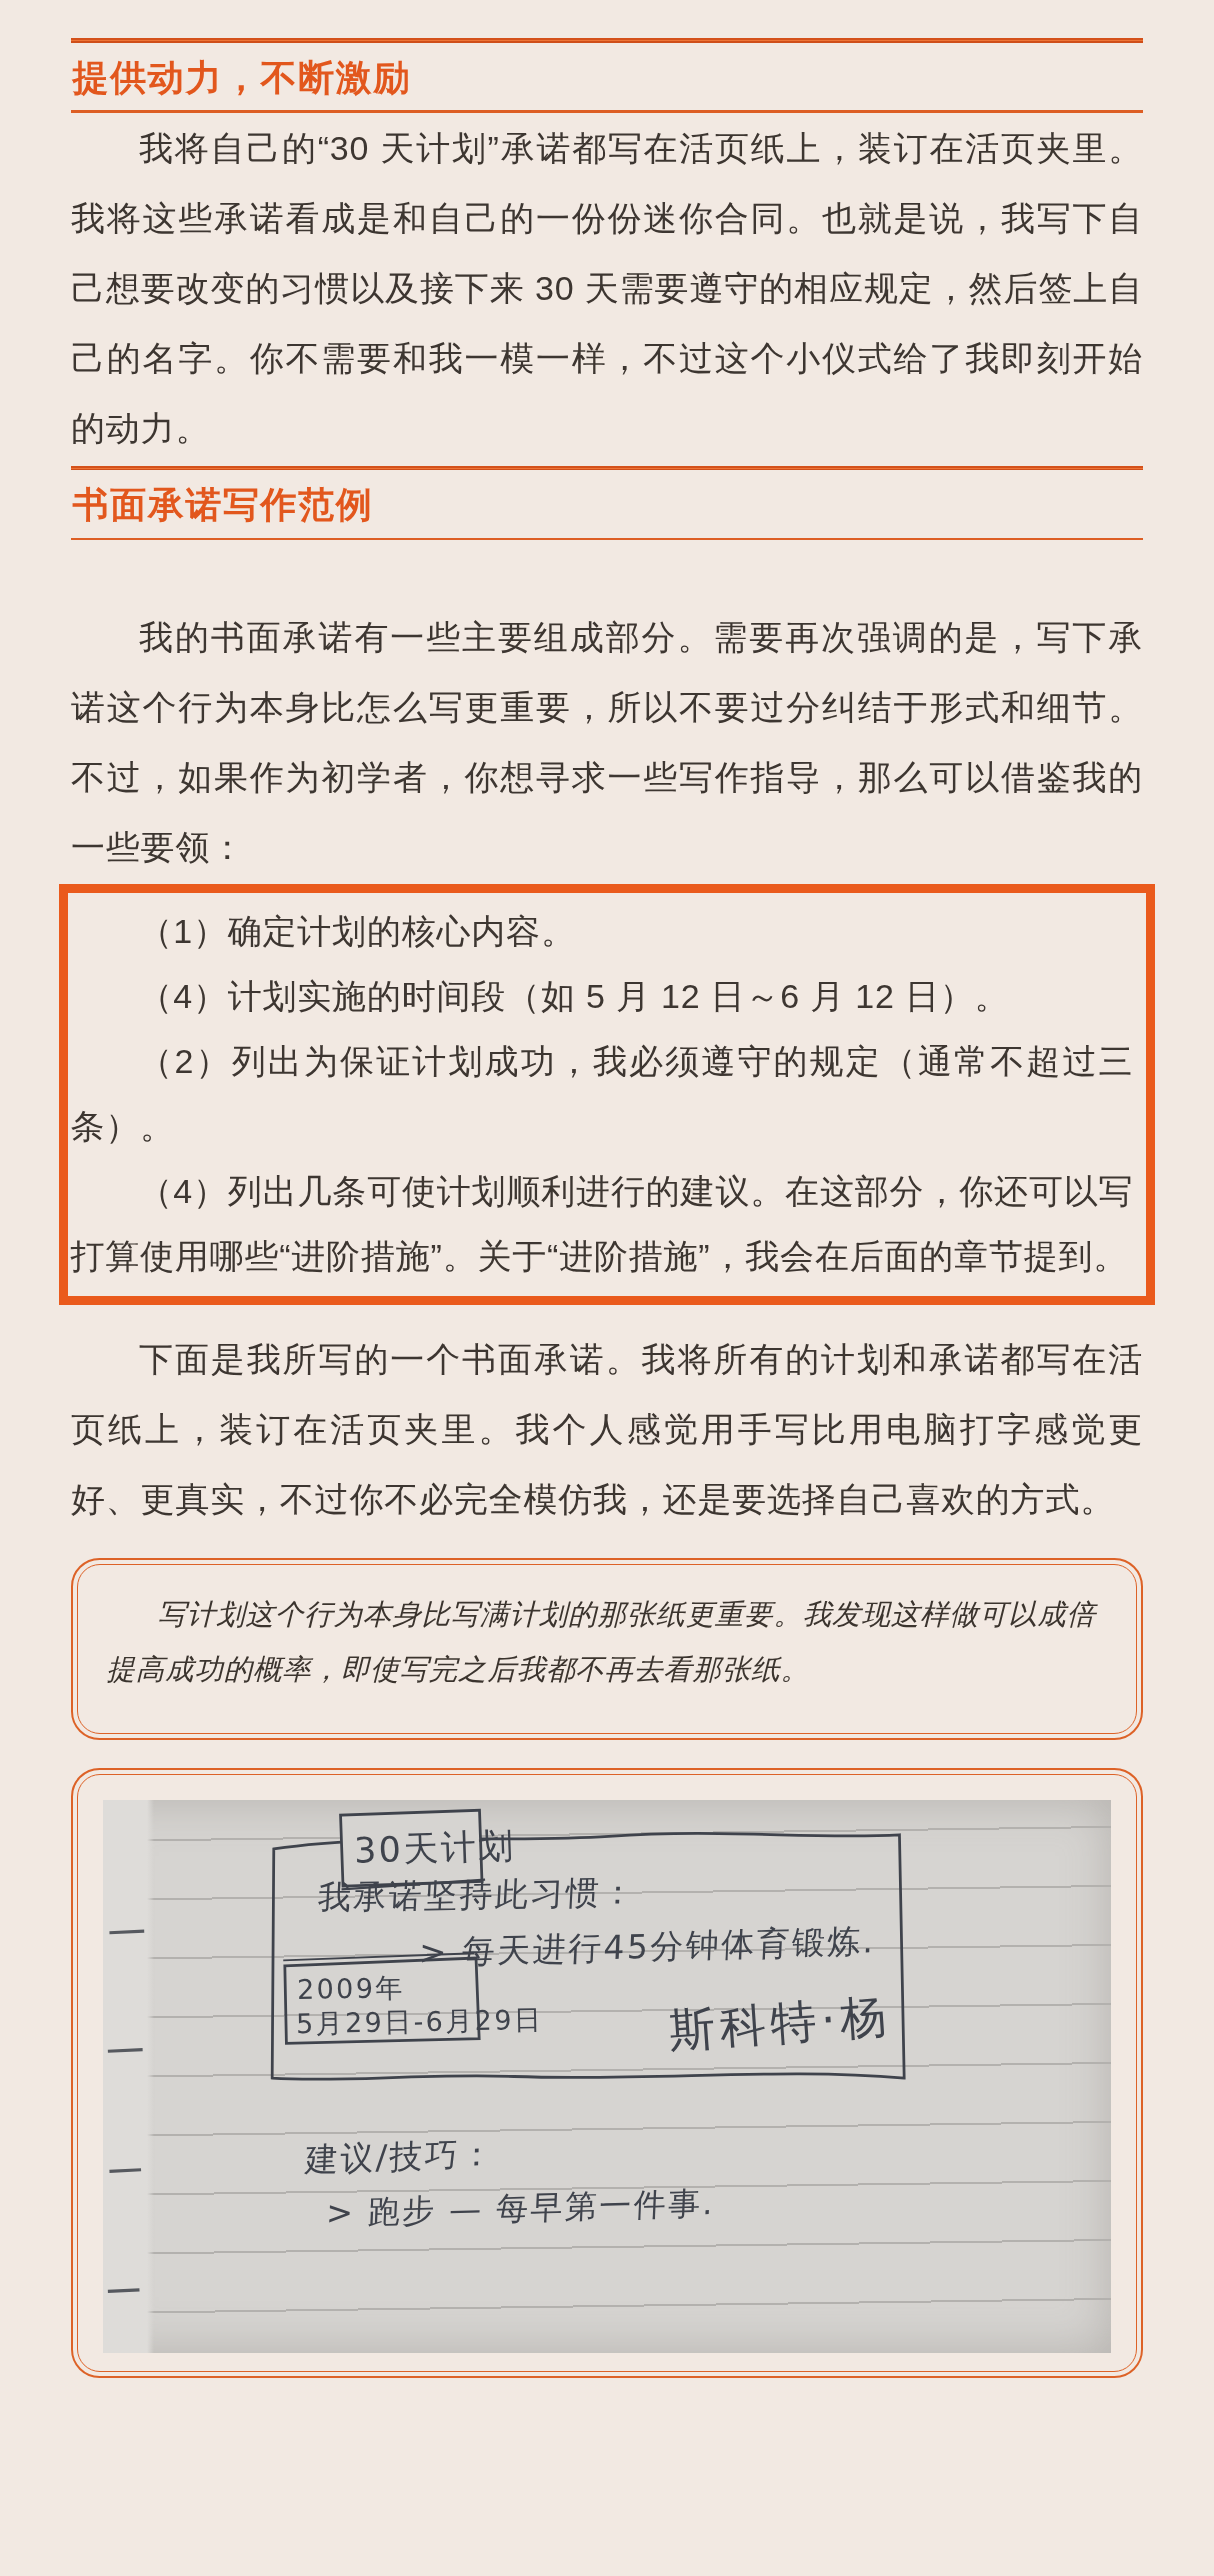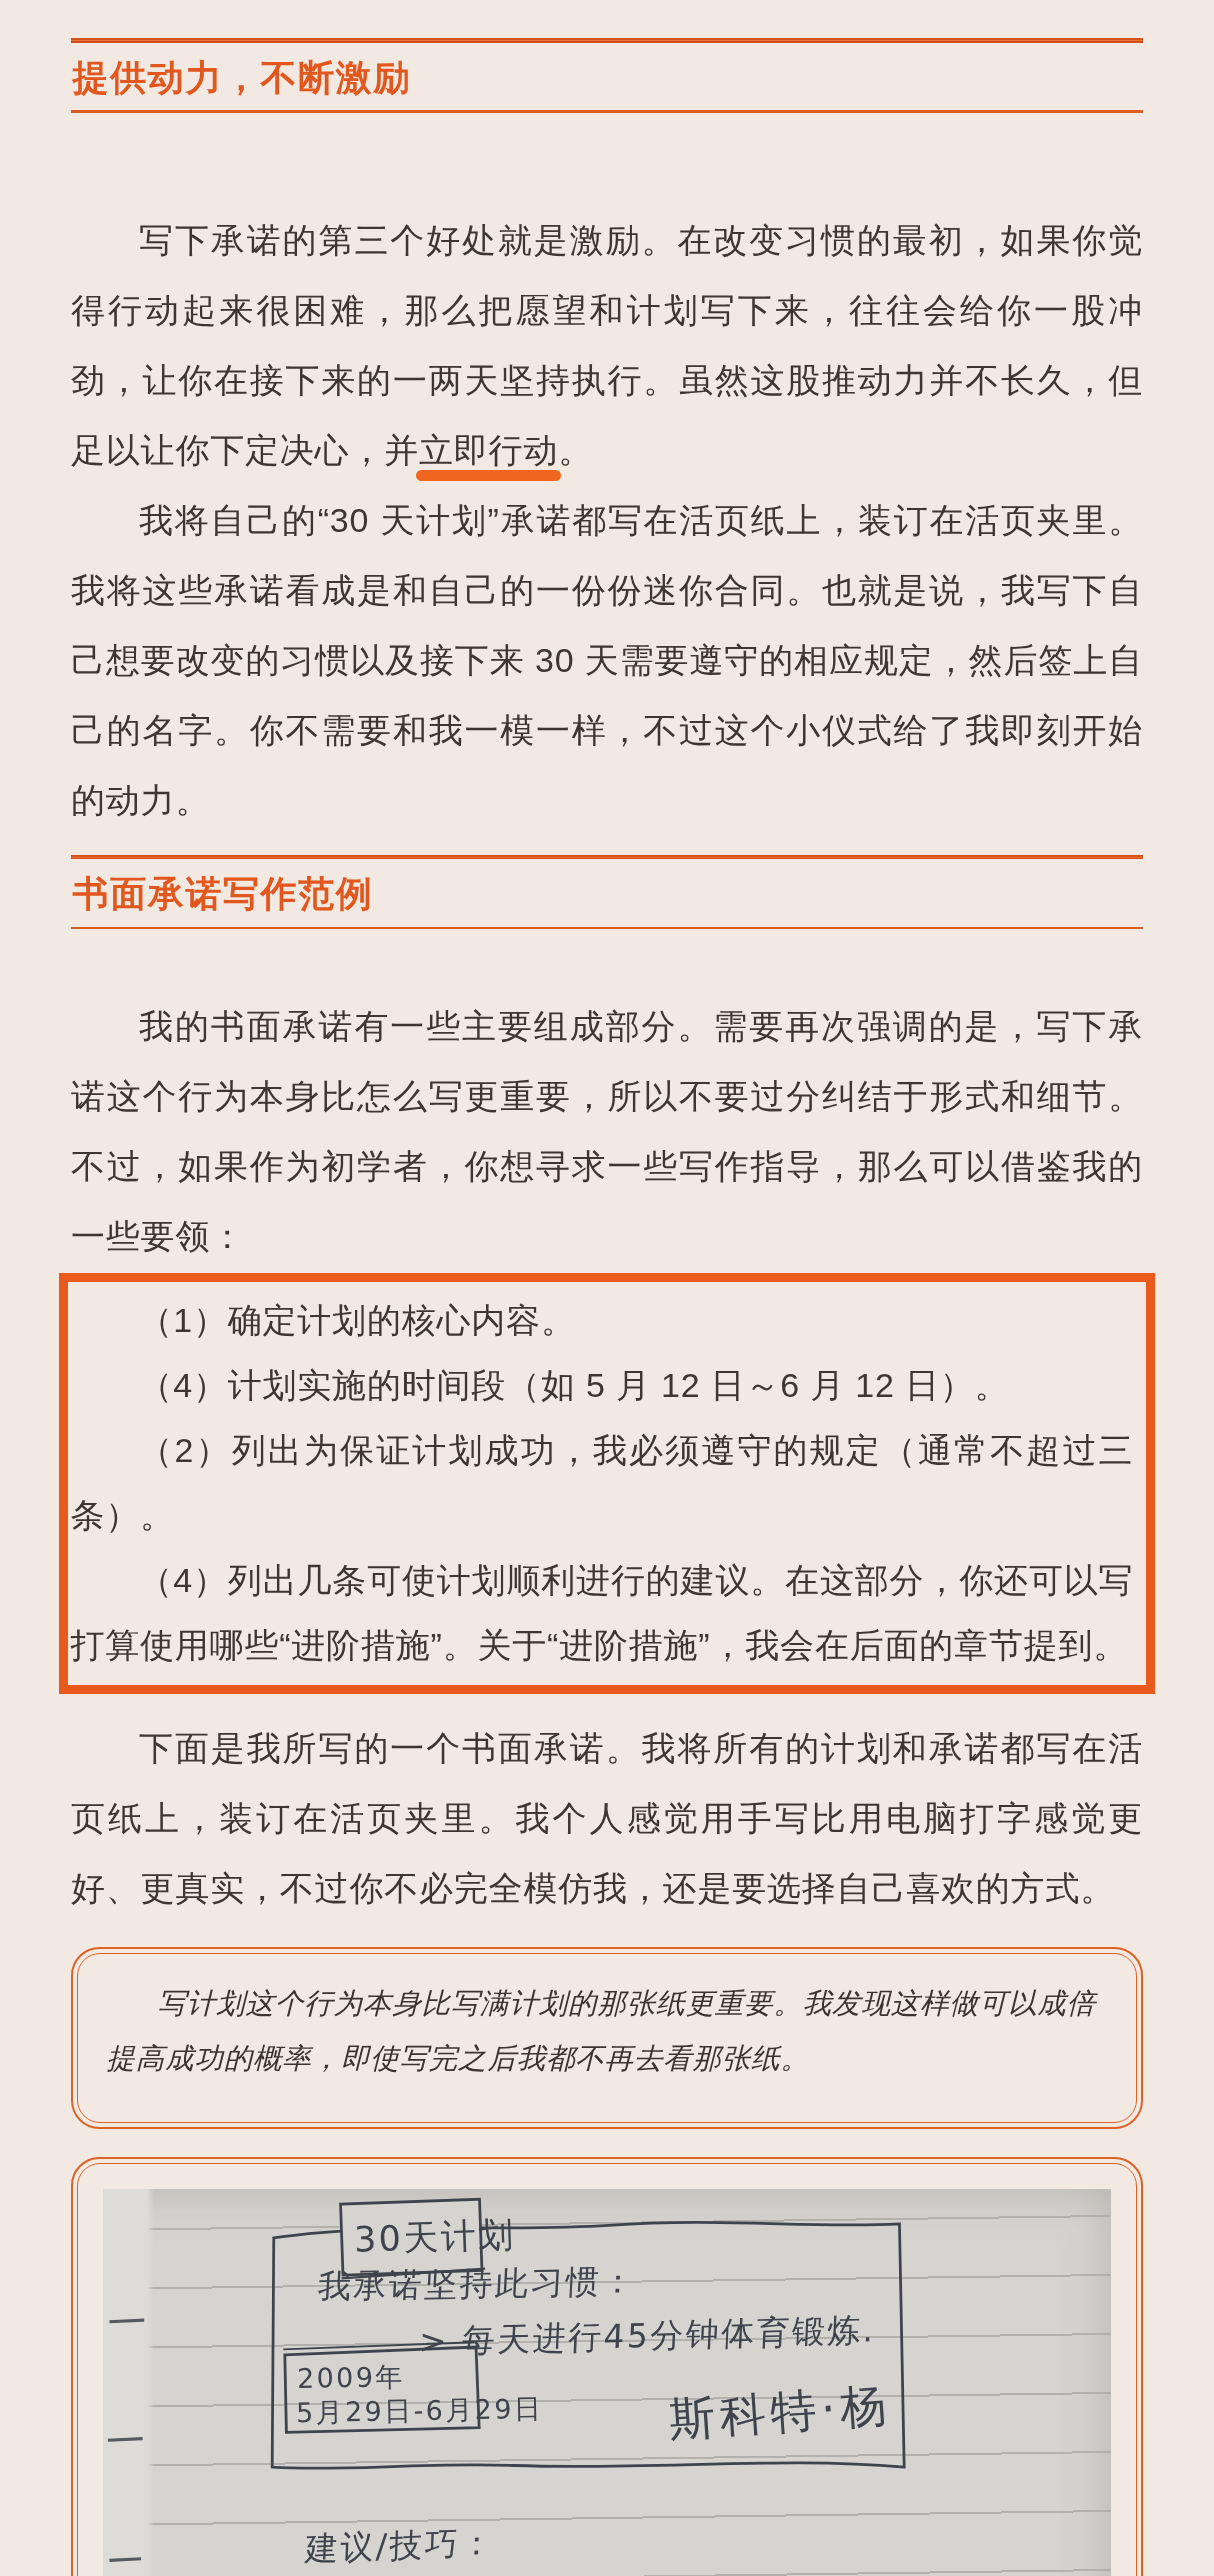--- a/index.html
+++ b/index.html
@@ -12,21 +12,21 @@
   }
   .content{margin:0 71px;padding-top:38px;}
 
   
   .rule-thick{height:4.7px;background:linear-gradient(180deg,#d4511a 0 1.6px,#ee7436 1.6px 3.2px,#cf4e19 3.2px 4.7px);}
   .rule-thin{height:2.4px;background:#dd5e24;}
   .heading-text{
     font-size:36px;line-height:47px;color:#e2571d;
     margin:11px 0 9.5px 1.6px;letter-spacing:1.6px;font-weight:700;
   }
-  .h2-block{margin-top:20px;}
+  .h2-block{margin-top:3px;}
 
   
   .para{
     margin:0;font-size:34px;line-height:70px;text-align:justify;
     text-indent:68px;letter-spacing:0.8px;
   }
   .para-first{margin-top:92px;}
   .para-after-rule{margin-top:62px;}
   .para-after-box{margin-top:19px;}
 
@@ -80,21 +80,20 @@
 <body>
 
 <div class="content">
 
   <div>
     <div class="rule-thick"></div>
     <div class="heading-text">提供动力，不断激励</div>
     <div class="rule-thin"></div>
   </div>
 
-  <p class="para para-first"><span>写下承诺的第三个好处就是激励。在改变习惯的最初，如果你觉得行动起来很困难，那么把愿望和计划写下来，往往会给你一股冲劲，让你在接下来的一两天坚持执行。虽然这股推动力并不长久，但足以让你下定决心，并</span><span class="hl-underline"><span>立即行动</span></span><span>。</span></p>
 
   <p class="para">我将自己的“30 天计划”承诺都写在活页纸上，装订在活页夹里。我将这些承诺看成是和自己的一份份迷你合同。也就是说，我写下自己想要改变的习惯以及接下来 30 天需要遵守的相应规定，然后签上自己的名字。你不需要和我一模一样，不过这个小仪式给了我即刻开始的动力。</p>
 
   <div class="h2-block">
     <div class="rule-thick"></div>
     <div class="heading-text">书面承诺写作范例</div>
     <div class="rule-thin"></div>
   </div>
 
   <p class="para para-after-rule">我的书面承诺有一些主要组成部分。需要再次强调的是，写下承诺这个行为本身比怎么写更重要，所以不要过分纠结于形式和细节。不过，如果作为初学者，你想寻求一些写作指导，那么可以借鉴我的一些要领：</p>

